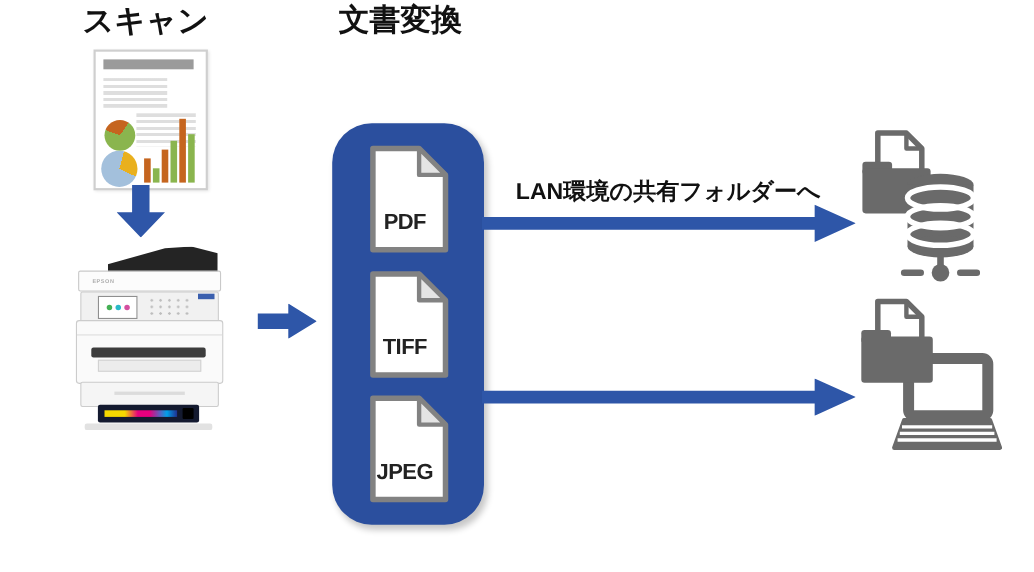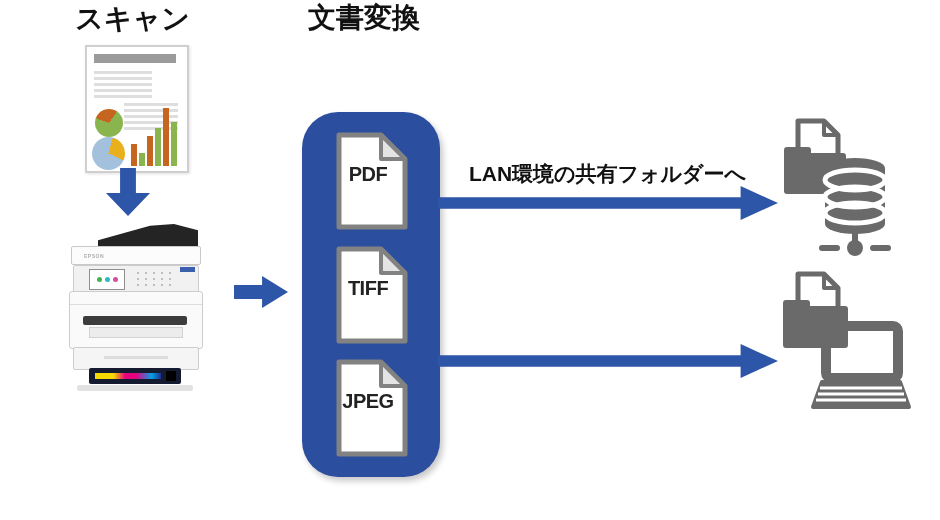--- a/index.html
+++ b/index.html
@@ -51,21 +51,21 @@
   .pr-ink{position:absolute;left:21px;top:144px;width:92px;height:16px;background:#141a30;border-radius:2px;}
   .pr-ink-stripe{position:absolute;left:6px;top:5px;width:66px;height:6px;
     background:linear-gradient(90deg,#f5d800 0%,#f5d800 28%,#e6007e 46%,#e6007e 62%,#00a0e9 86%,#20308f 100%);}
   .pr-ink-cap{position:absolute;left:77px;top:3px;width:10px;height:10px;background:#000;border-radius:1px;}
   .pr-base{position:absolute;left:9px;top:161px;width:116px;height:6px;background:#e2e2e2;border-radius:2px;}
 
   
   .blue-box{background:#2b4f9e;border-radius:36px;box-shadow:3px 4px 6px rgba(0,0,0,.22);}
   .file-icon{width:74px;height:100px;}
   .file-icon svg{position:absolute;left:0;top:0;}
-  .file-label{position:absolute;left:0;top:32px;width:66px;text-align:center;font-weight:800;font-size:20px;color:#222;letter-spacing:-.5px;}
+  .file-label{position:absolute;left:0;top:60px;width:66px;text-align:center;font-weight:800;font-size:20px;color:#222;letter-spacing:-.5px;}
 
   .dest-icon svg{display:block;}
 </style>
 </head>
 <body>
 
 <div id="canvas">
 
   <div class="abs jp-title" style="left:60px;top:0;width:145px;font-size:28px;">スキャン</div>
 

